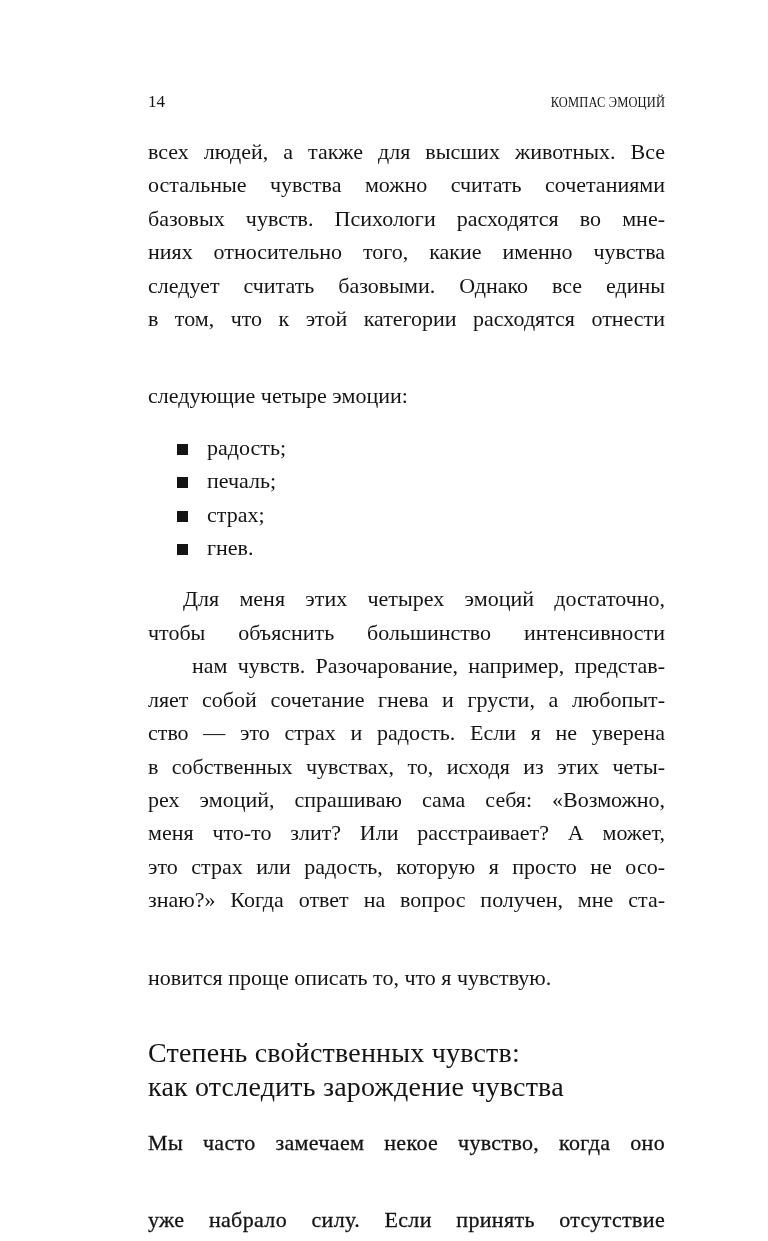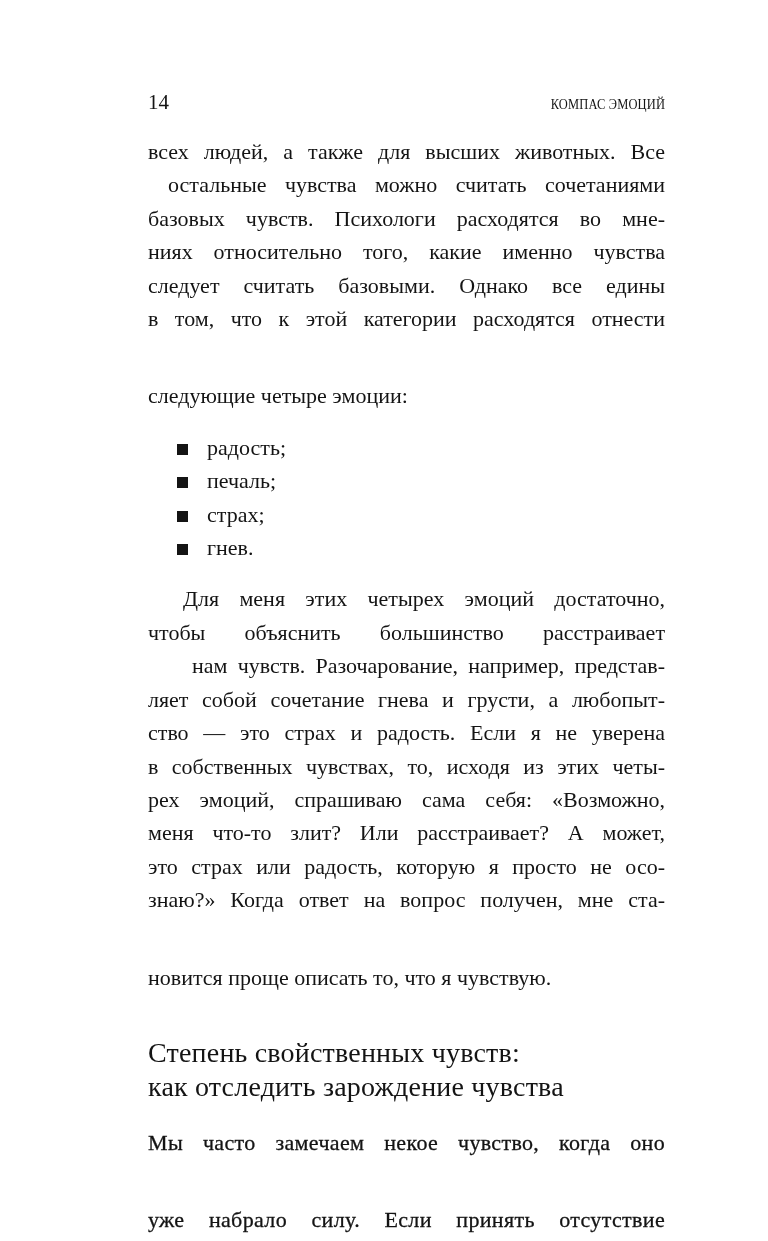--- a/index.html
+++ b/index.html
@@ -18,21 +18,21 @@
     color: #141414;
     overflow: hidden;
   }
   .page-header {
     display: flex;
     justify-content: space-between;
     align-items: baseline;
     height: 18px;
   }
   .page-number {
-    font-size: 21px;
+    font-size: 17px;
     line-height: 18px;
   }
   .running-title {
     display: inline-block;
     font-size: 14.5px;
     line-height: 18px;
     letter-spacing: 0.2px;
     transform: scaleX(0.86);
     transform-origin: right center;
     white-space: nowrap;
@@ -97,38 +97,38 @@
 
   <header class="page-header">
     <span class="page-number">14</span>
     <span class="running-title">КОМПАС ЭМОЦИЙ</span>
   </header>
 
   <main>
 
     <div class="para para-1">
         <span class="line" style="display: block;">всех людей, а также для высших животных. Все</span>
-        <span class="line" style="display: block; margin-left: 20px;">остальные чувства можно считать сочетаниями</span>
+        <span class="line" style="display: block;">остальные чувства можно считать сочетаниями</span>
         <span class="line" style="display: block;">базовых чувств. Психологи расходятся во мне-</span>
         <span class="line" style="display: block;">ниях относительно того, какие именно чувства</span>
         <span class="line" style="display: block;">следует считать базовыми. Однако все едины</span>
         <span class="line" style="display: block;">в том, что к этой категории расходятся отнести</span>
         <span class="line" style="display: block;">следующие четыре эмоции:</span>
       </div>
 
     <ul class="bullet-list">
         <li class="bullet-item">радость;</li>
         <li class="bullet-item">печаль;</li>
         <li class="bullet-item">страх;</li>
         <li class="bullet-item">гнев.</li>
       </ul>
 
     <div class="para para-2 indent-first">
         <span class="line" style="display: block;">Для меня этих четырех эмоций достаточно,</span>
-        <span class="line" style="display: block;">чтобы объяснить большинство расстраивает</span>
+        <span class="line" style="display: block;">чтобы объяснить большинство интенсивности</span>
         <span class="line" style="display: block; margin-left: 44px;">нам чувств. Разочарование, например, представ-</span>
         <span class="line" style="display: block;">ляет собой сочетание гнева и грусти, а любопыт-</span>
         <span class="line" style="display: block;">ство — это страх и радость. Если я не уверена</span>
         <span class="line" style="display: block;">в собственных чувствах, то, исходя из этих четы-</span>
         <span class="line" style="display: block;">рех эмоций, спрашиваю сама себя: «Возможно,</span>
         <span class="line" style="display: block;">меня что-то злит? Или расстраивает? А может,</span>
         <span class="line" style="display: block;">это страх или радость, которую я просто не осо-</span>
         <span class="line" style="display: block;">знаю?» Когда ответ на вопрос получен, мне ста-</span>
         <span class="line" style="display: block;">новится проще описать то, что я чувствую.</span>
       </div>

